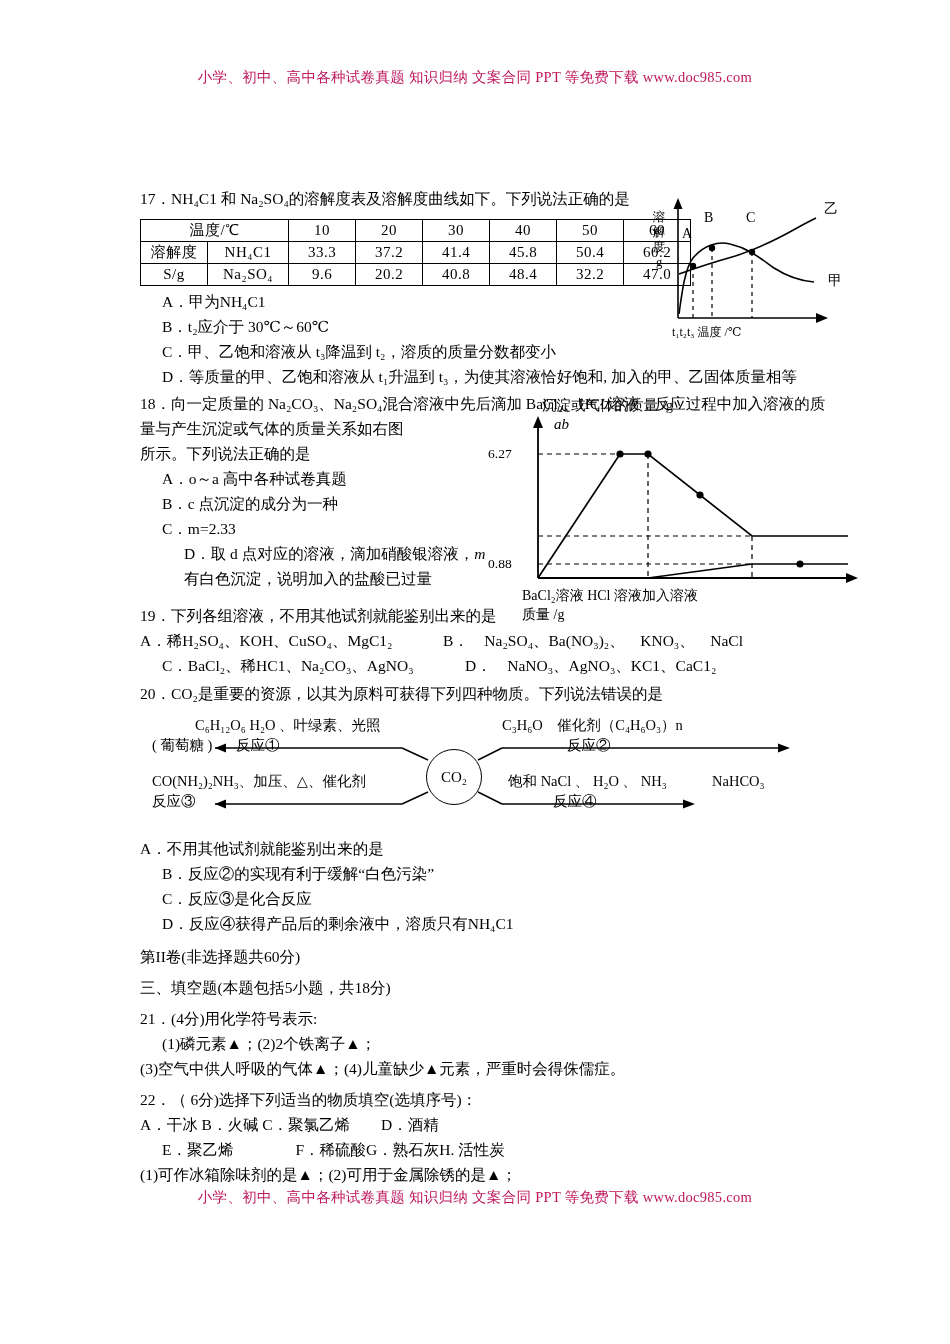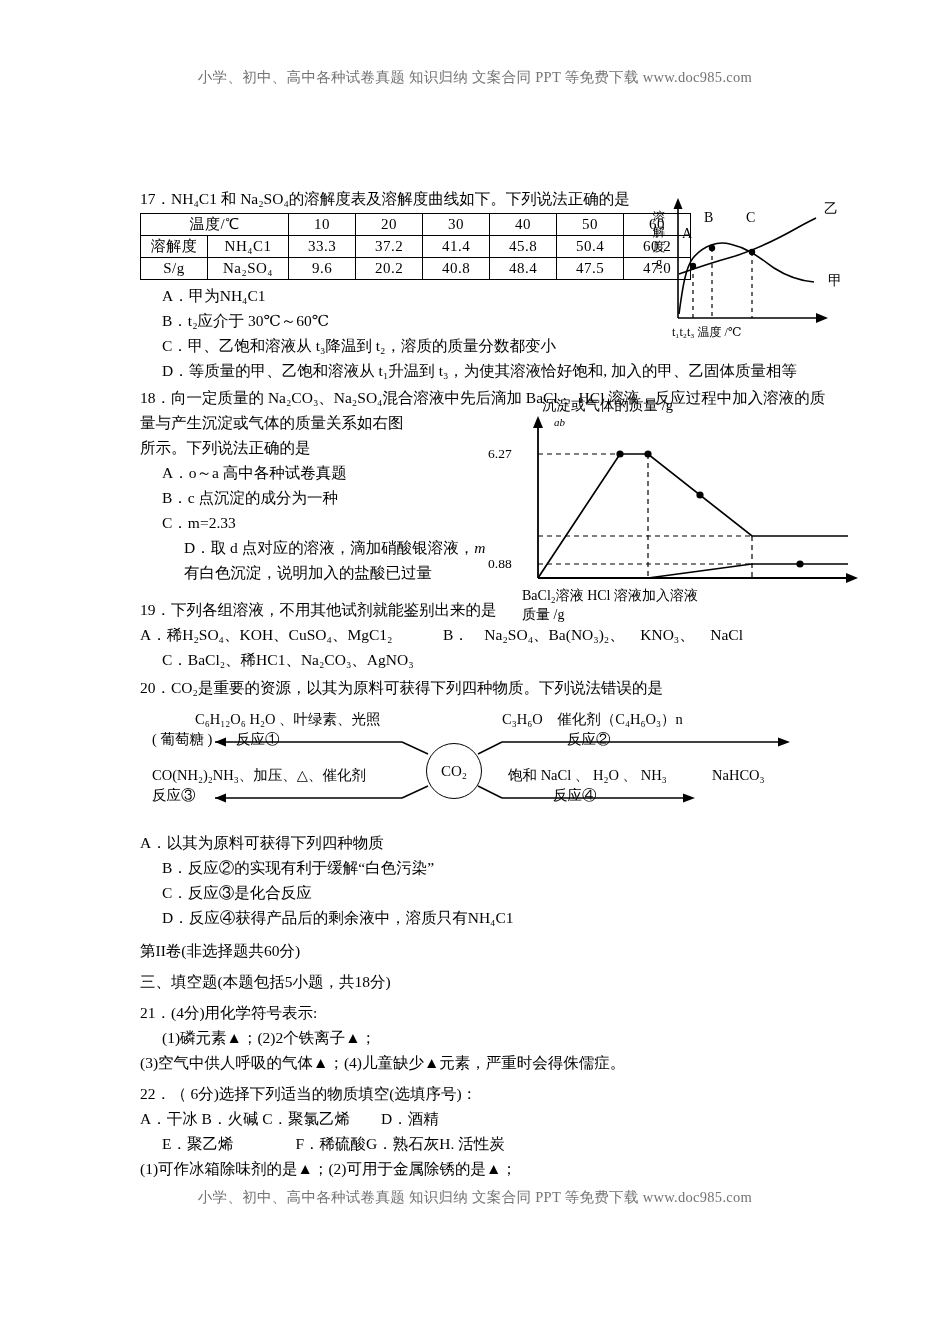--- a/index.html
+++ b/index.html
@@ -21,21 +21,21 @@
     left: 0; top: 0;
     width: 950px;
     height: 1344px;
   }
   .watermark {
     position: absolute;
     left: 0;
     width: 950px;
     text-align: center;
     font-size: 14.5px;
-    color: #737373;
+    color: #be185d;
     letter-spacing: 0.3px;
     font-family: "Liberation Serif", serif;
   }
   .watermark-top { top: 68px; }
   .watermark-bottom { top: 1188px; }
 
   .content {
     position: absolute;
     left: 140px;
     top: 186px;
@@ -53,21 +53,21 @@
     line-height: 25px;
     white-space: nowrap;
   }
   .indent1 { padding-left: 22px; }
   .indent2 { padding-left: 44px; }
   .ital { font-style: italic; }
 
   
   .sol-table {
     border-collapse: collapse;
-    margin-top: 2px;
+    margin-top: 8px;
     font-size: 15px;
     font-family: "Liberation Serif", serif;
   }
   .sol-table td {
     border: 1px solid #000;
     text-align: center;
     padding: 0 2px;
     height: 21px;
     line-height: 21px;
     letter-spacing: 0.5px;
@@ -122,21 +122,21 @@
     position: absolute;
     left: 72px;
     top: 0px;
     font-size: 14.5px;
     white-space: nowrap;
   }
   .fig18 .ab {
     position: absolute;
     left: 72px;
     top: 20px;
-    font-size: 11px;
+    font-size: 15px;
     font-style: italic;
     padding-left: 12px;
   }
   .fig18 .ytick {
     position: absolute;
     font-size: 13.5px;
     text-align: left;
     width: 40px;
   }
   .fig18 .xlab {
@@ -206,21 +206,21 @@
         <td class="val">50.4</td>
         <td class="val">60.2</td>
       </tr>
       <tr>
         <td class="lab">S/g</td>
         <td class="sub">Na₂SO₄</td>
         <td class="val">9.6</td>
         <td class="val">20.2</td>
         <td class="val">40.8</td>
         <td class="val">48.4</td>
-        <td class="val">47.5</td>
+        <td class="val">32.2</td>
         <td class="val">47.0</td>
       </tr>
     </tbody>
       </table>
 
     <div class="opt indent1" style="margin-top:3px">A．甲为NH₄C1</div>
     <div class="opt indent1">B．t₂应介于 30℃～60℃</div>
     <div class="opt indent1">C．甲、乙饱和溶液从 t₃降温到 t₂，溶质的质量分数都变小</div>
     <div class="opt indent1">D．等质量的甲、乙饱和溶液从 t₁升温到 t₃，为使其溶液恰好饱和, 加入的甲、乙固体质量相等</div>
 
@@ -233,20 +233,21 @@
     <div class="opt indent2"><span>D．取 d 点对应的溶液，滴加硝酸银溶液，</span><span class="ital">m</span></div>
     <div class="opt indent2">有白色沉淀，说明加入的盐酸已过量</div>
 
     <div class="qline" style="margin-top:12px">19．下列各组溶液，不用其他试剂就能鉴别出来的是</div>
     <div style="position:relative;height:25px">
       <div class="opt" style="position:absolute;left:0;top:0">A．稀H₂SO₄、KOH、CuSO₄、MgC1₂</div>
       <div class="opt" style="position:absolute;left:303px;top:0">B．　Na₂SO₄、Ba(NO₃)₂、　KNO₃、　NaCl</div>
     </div>
     <div style="position:relative;height:25px">
       <div class="opt" style="position:absolute;left:22px;top:0">C．BaCl₂、稀HC1、Na₂CO₃、AgNO₃</div>
+      <div class="opt" style="position:absolute;left:325px;top:0">D．　NaNO₃、AgNO₃、KC1、CaC1₂</div>
     </div>
 
     <div class="qline" style="margin-top:3px"><span>20．CO₂是重要的资源，以其为原料可获得下列四种物质。下列说法错误的是</span></div>
 
     <div class="fig20">
       <svg width="720" height="124" viewBox="0 0 720 124" style="position:absolute;left:0;top:0">
 
         <line x1="288" y1="50" x2="262" y2="38" stroke="#000" stroke-width="1.4"></line>
         <line x1="262" y1="38" x2="75" y2="38" stroke="#000" stroke-width="1.4"></line>
         <polygon points="75,38 86,33.5 86,42.5" fill="#000"></polygon>
@@ -274,21 +275,21 @@
       <div class="txt" style="left:12px;top:82px">反应③</div>
 
       <div class="txt" style="left:362px;top:6px">C₃H₆O　催化剂（C₄H₆O₃）n</div>
       <div class="txt" style="left:427px;top:26px">反应②</div>
 
       <div class="txt" style="left:368px;top:62px">饱和 NaCl 、 H₂O 、 NH₃</div>
       <div class="txt" style="left:572px;top:62px">NaHCO₃</div>
       <div class="txt" style="left:413px;top:82px">反应④</div>
     </div>
 
-    <div class="opt" style="margin-top:2px">A．以其为原料可获得下列四种物质</div>
+    <div class="opt" style="margin-top:2px">A．不用其他试剂就能鉴别出来的是</div>
     <div class="opt indent1">B．反应②的实现有利于缓解“白色污染”</div>
     <div class="opt indent1">C．反应③是化合反应</div>
     <div class="opt indent1">D．反应④获得产品后的剩余液中，溶质只有NH₄C1</div>
 
     <div class="qline" style="margin-top:8px">第II卷(非选择题共60分)</div>
     <div class="qline" style="margin-top:6px">三、填空题(本题包括5小题，共18分)</div>
     <div class="qline" style="margin-top:6px">21．(4分)用化学符号表示:</div>
     <div class="qline indent1">(1)磷元素▲；(2)2个铁离子▲；</div>
     <div class="qline">(3)空气中供人呼吸的气体▲；(4)儿童缺少▲元素，严重时会得侏儒症。</div>
     <div class="qline" style="margin-top:6px">22．（ 6分)选择下列适当的物质填空(选填序号)：</div>

